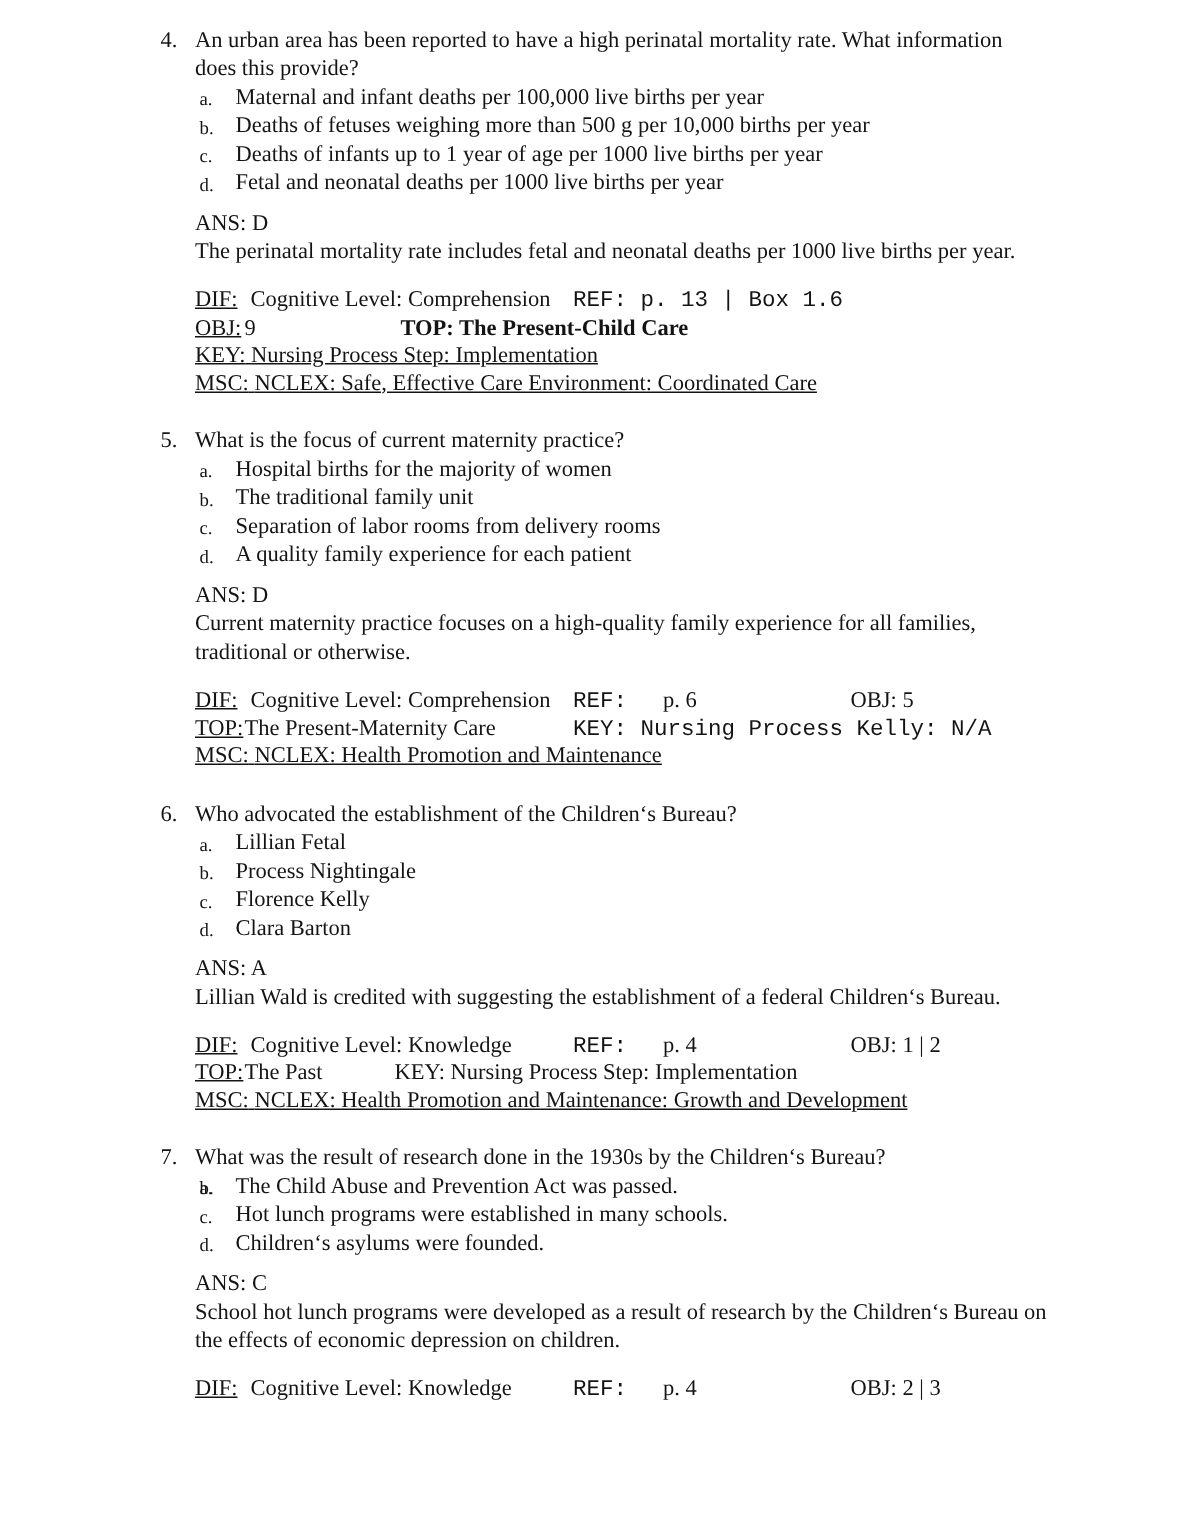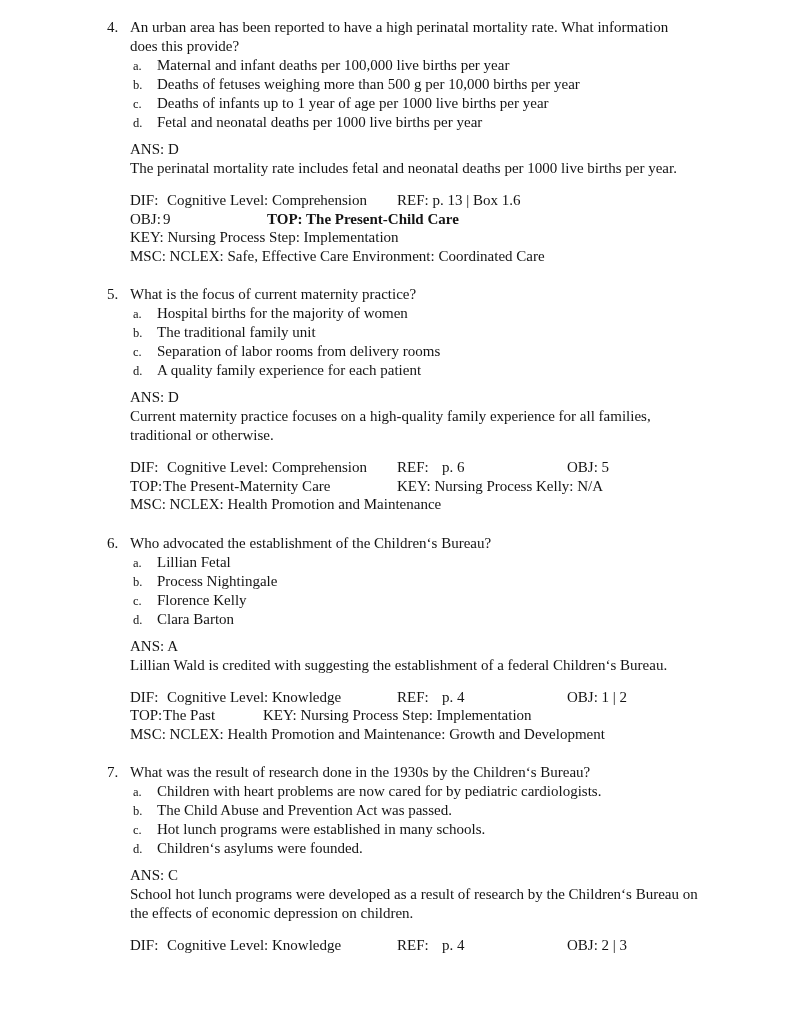--- a/index.html
+++ b/index.html
@@ -16,22 +16,22 @@
   .q-head{position:relative;}
   .q-num{position:absolute;left:-23px;top:0;}
   .q-text{white-space:pre-wrap;}
   .opt{position:relative;padding-left:27px;line-height:19px;}
   .opt-letter{position:absolute;left:3px;top:1px;font-size:12.5px;}
   .ans{margin-top:8px;}
   .rationale{white-space:pre-wrap;}
   .meta{margin-top:13px;}
   .mline{position:relative;height:18.5px;}
   .seg{position:absolute;top:0;white-space:nowrap;}
-  .l0{left:0;} .l33{left:33px;} .l45{left:37px;} .l133{left:133px;}
-  .l137{left:137px;font-weight:bold;} .l267{left:267px;} .l312{left:312px;} .l437{left:437px;}
+  .l0{left:0;text-decoration:underline;} .l33{left:33px;} .l45{left:37px;} .l133{left:133px;}
+  .l137{left:137px;font-weight:bold;} .l267{left:252px;font-family:Liberation Mono, monospace;} .l312{left:312px;} .l437{left:437px;}
 </style>
 </head>
 <body>
 
 <div class="page">
   <div class="content">
 
     <div class="q">
       <div class="q-head">
         <span class="q-num">4.</span>
@@ -174,21 +174,20 @@
     </div>
 
     <div class="q">
       <div class="q-head">
         <span class="q-num">7.</span>
         <div class="q-text">What was the result of research done in the 1930s by the Children‘s Bureau?</div>
       </div>
       <div class="opts">
         <div class="opt">
           <span class="opt-letter">a.</span>
-          <span class="opt-text">Children with heart problems are now cared for by pediatric cardiologists.</span>
         </div>
         <div class="opt">
           <span class="opt-letter">b.</span>
           <span class="opt-text">The Child Abuse and Prevention Act was passed.</span>
         </div>
         <div class="opt">
           <span class="opt-letter">c.</span>
           <span class="opt-text">Hot lunch programs were established in many schools.</span>
         </div>
         <div class="opt">

